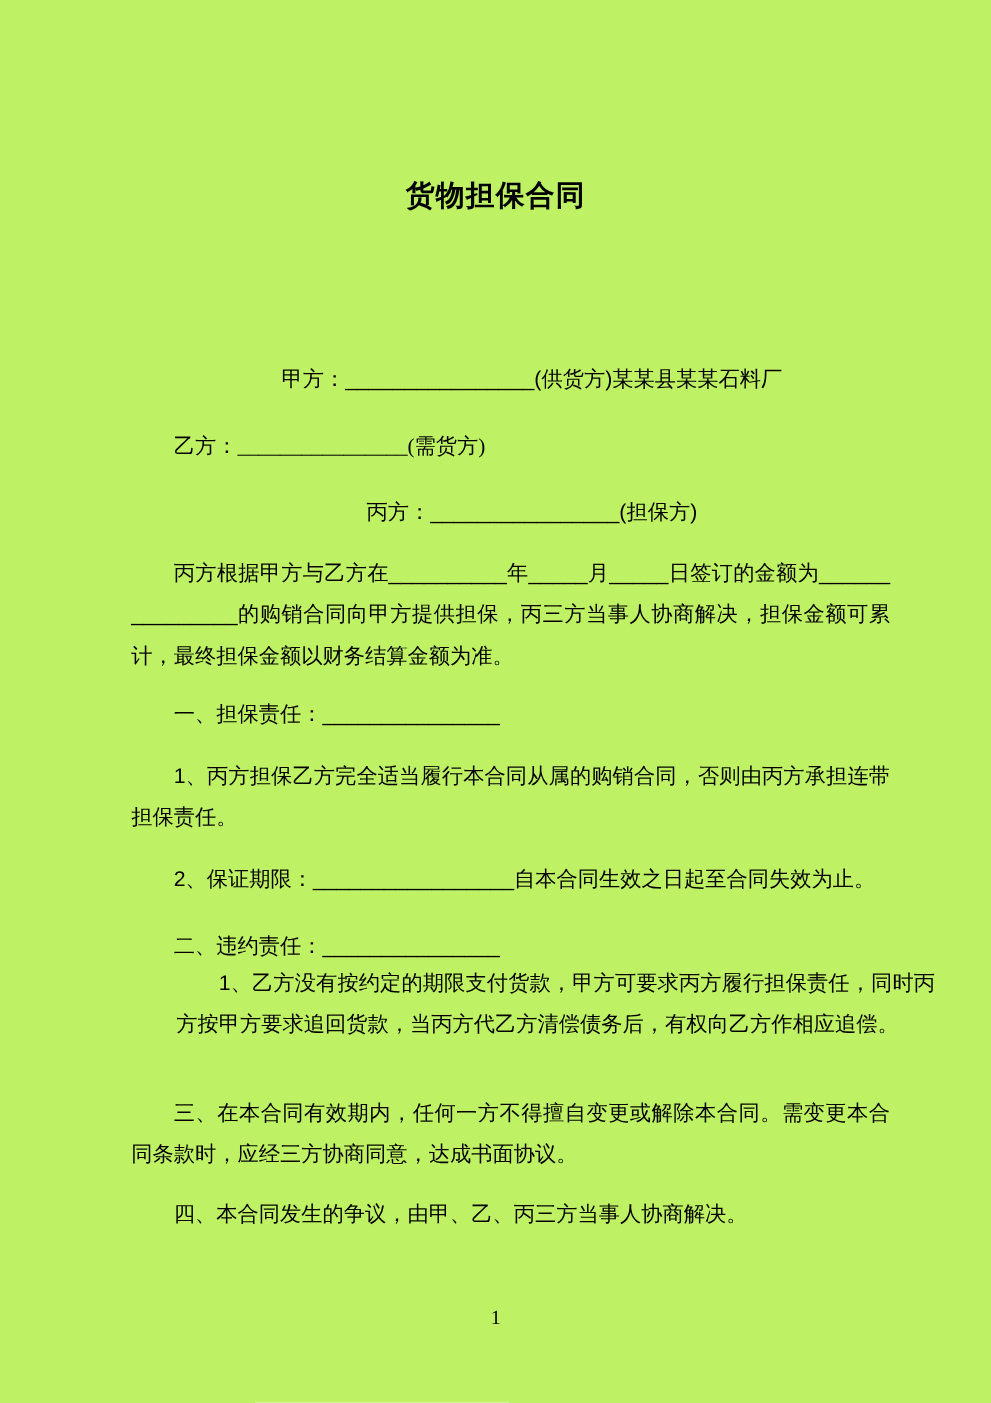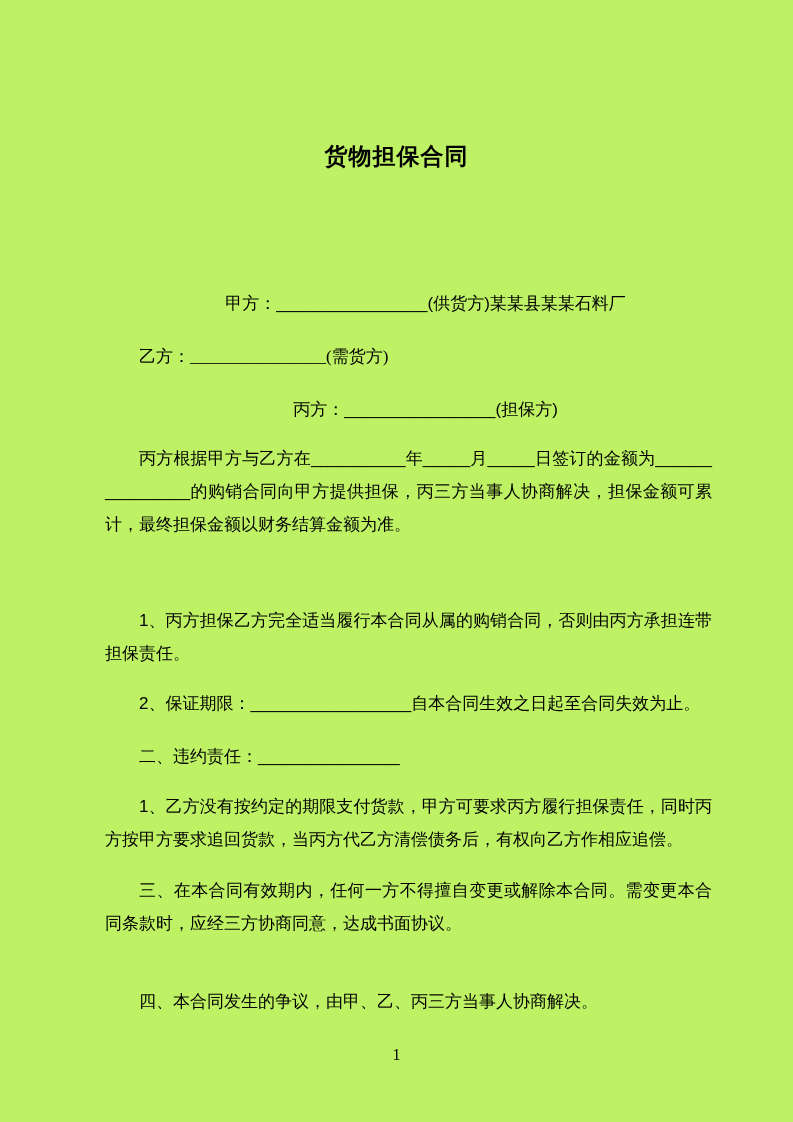--- a/index.html
+++ b/index.html
@@ -46,23 +46,23 @@
   }
   .party .blank, .party .suffix { text-indent: 0; }
   .p-jia  { top: 293px; text-align: center; }
   .p-yi   { top: 346px; font-family: Liberation Serif, serif; }
   .p-bing { top: 399px; text-align: center; }
   .c-intro   { top: 442px; }
   .c-s1head  { top: 555px; }
   .c-s1i1    { top: 604px; }
   .c-s1i2    { top: 687px; }
   .c-s2head  { top: 740px; }
-  .c-s2i1    { top: 790px; }
+  .c-s2i1    { top: 770px; margin-left: 36px; }
   .c-s3      { top: 874px; }
-  .c-s4      { top: 985px; }
+  .c-s4      { top: 955px; }
   .heading-line { text-align: left; white-space: nowrap; }
   .page-number {
     position: absolute;
     top: 1045px;
     left: 0;
     width: 100%;
     text-align: center;
     font-family: "Liberation Serif", "DejaVu Serif", serif;
     font-size: 16px;
     line-height: 20px;
@@ -76,20 +76,21 @@
   <h1 class="doc-title">货物担保合同</h1>
 
   <p class="block party p-jia"><span>甲方：</span><span class="blank">________________</span><span class="suffix">(供货方)某某县某某石料厂</span></p>
 
   <p class="block party p-yi"><span>乙方：</span><span class="blank">________________</span><span class="suffix">(需货方)</span></p>
 
   <p class="block party p-bing"><span>丙方：</span><span class="blank">________________</span><span class="suffix">(担保方)</span></p>
 
   <p class="block c-intro">丙方根据甲方与乙方在__________年_____月_____日签订的金额为_______________的购销合同向甲方提供担保，丙三方当事人协商解决，担保金额可累计，最终担保金额以财务结算金额为准。</p>
 
+  <p class="block c-s1head heading-line">一、担保责任：_______________</p>
 
   <p class="block c-s1i1">1、丙方担保乙方完全适当履行本合同从属的购销合同，否则由丙方承担连带担保责任。</p>
 
   <p class="block c-s1i2 heading-line">2、保证期限：_________________自本合同生效之日起至合同失效为止。</p>
 
   <p class="block c-s2head heading-line">二、违约责任：_______________</p>
 
   <p class="block c-s2i1">1、乙方没有按约定的期限支付货款，甲方可要求丙方履行担保责任，同时丙方按甲方要求追回货款，当丙方代乙方清偿债务后，有权向乙方作相应追偿。</p>
 
   <p class="block c-s3">三、在本合同有效期内，任何一方不得擅自变更或解除本合同。需变更本合同条款时，应经三方协商同意，达成书面协议。</p>

